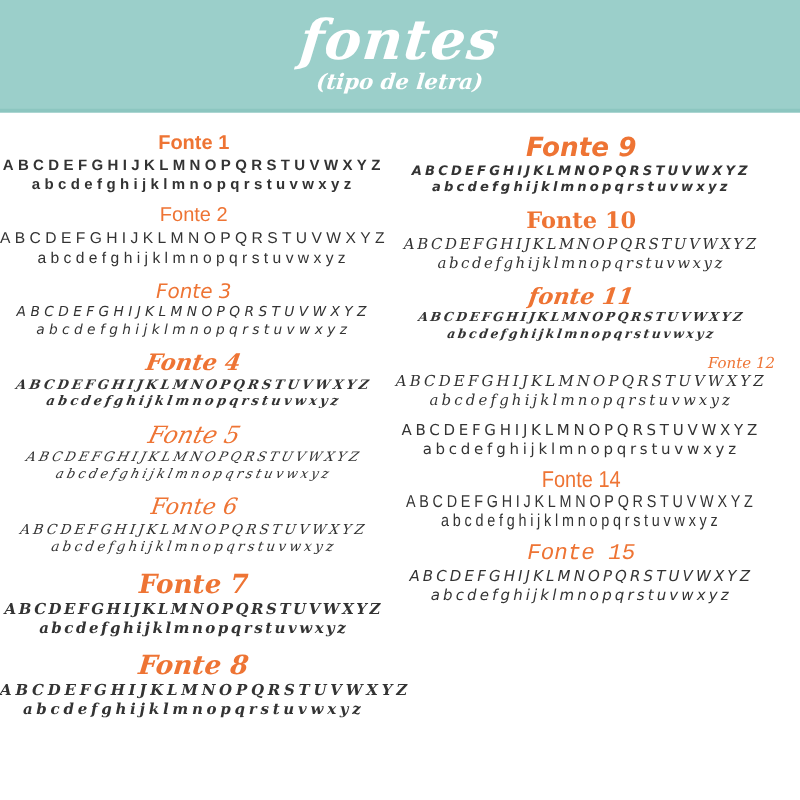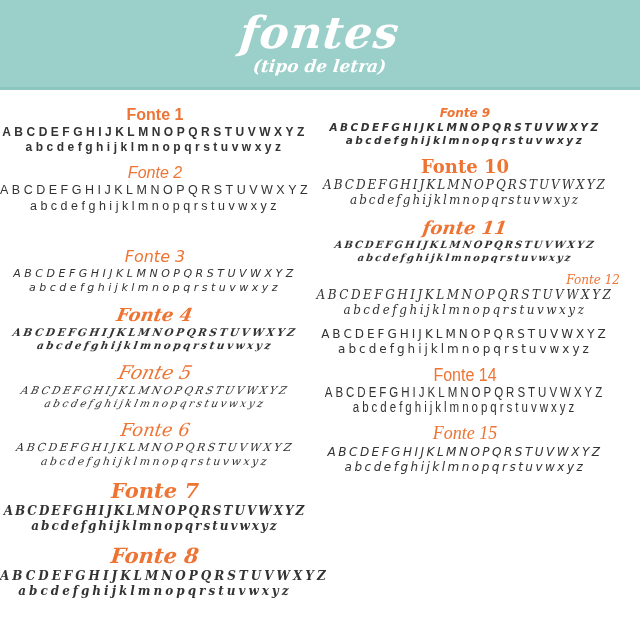--- a/index.html
+++ b/index.html
@@ -35,60 +35,60 @@
 
   .font-block { text-align: center; margin-bottom: 9px; width: 310px; }
   .font-label { color: #ee7434; margin-bottom: 1px; white-space: nowrap; }
   .alpha { color: #333333; white-space: nowrap; line-height: 1.25; }
 
   
   
   .f1 .font-label { font-family: "Liberation Sans", sans-serif; font-weight: 700; font-size: 16px; }
   .f1 .alpha { font-family: "Liberation Sans", sans-serif; font-weight: 700; font-size: 12px; letter-spacing: 3.5px; }
   
-  .f2 .font-label { font-family: "Liberation Sans", sans-serif; font-weight: 400; font-size: 16px; font-style: italic; }
+  .f2 .font-label { font-family: "Liberation Sans", sans-serif; font-weight: 400; font-size: 16px; }
   .f2 .alpha { font-family: "Liberation Sans", sans-serif; font-weight: 400; font-size: 12.5px; letter-spacing: 3.5px; }
   
-  .f3 .font-label { font-family: "DejaVu Sans", sans-serif; font-style: italic; font-size: 16px; margin-top: 24px; }
+  .f3 .font-label { font-family: "DejaVu Sans", sans-serif; font-style: italic; font-size: 16px; }
   .f3 .alpha { font-family: "DejaVu Sans", sans-serif; font-style: italic; font-size: 11px; letter-spacing: 3.5px; }
   
   .f4 .font-label { font-family: "DejaVu Serif", serif; font-style: italic; font-weight: 700; font-size: 18px; transform: skewX(-10deg); display: inline-block; }
   .f4 .alpha { font-family: "DejaVu Serif", serif; font-style: italic; font-weight: 700; font-size: 10.5px; letter-spacing: 2.5px; transform: skewX(-10deg); }
   
   .f5 .font-label { font-family: "DejaVu Serif", serif; font-style: italic; font-size: 19px; transform: skewX(-14deg); display: inline-block; }
   .f5 .alpha { font-family: "DejaVu Serif", serif; font-style: italic; font-size: 10.5px; letter-spacing: 2.5px; transform: skewX(-14deg); }
   
   .f6 .font-label { font-family: "DejaVu Serif", serif; font-style: italic; font-size: 18px; transform: skewX(-8deg); display: inline-block; }
   .f6 .alpha { font-family: "DejaVu Serif", serif; font-style: italic; font-size: 11px; letter-spacing: 2.5px; transform: skewX(-8deg); }
   
   .f7 .font-label { font-family: "DejaVu Serif", serif; font-style: italic; font-weight: 700; font-size: 21px; }
   .f7 .alpha { font-family: "DejaVu Serif", serif; font-style: italic; font-weight: 700; font-size: 12px; letter-spacing: 2px; }
   
   .f8 .font-label { font-family: "DejaVu Serif", serif; font-style: italic; font-weight: 700; font-size: 21px; transform: skewX(-6deg); display: inline-block; }
   .f8 .alpha { font-family: "DejaVu Serif", serif; font-style: italic; font-weight: 700; font-size: 12px; letter-spacing: 3px; }
   
-  .f9 .font-label { font-family: "DejaVu Sans", sans-serif; font-style: italic; font-weight: 700; font-size: 12px; }
+  .f9 .font-label { font-family: "DejaVu Sans", sans-serif; font-style: italic; font-weight: 700; font-size: 21px; }
   .f9 .alpha { font-family: "DejaVu Sans", sans-serif; font-style: italic; font-weight: 700; font-size: 10.5px; letter-spacing: 2.5px; }
   
   .f10 .font-label { font-family: "DejaVu Serif", serif; font-weight: 700; font-size: 18px; }
   .f10 .alpha { font-family: "DejaVu Serif", serif; font-style: italic; font-size: 12px; letter-spacing: 2px; }
   
   .f11 .font-label { font-family: "DejaVu Serif", serif; font-style: italic; font-weight: 700; font-size: 18px; transform: skewX(-8deg); display: inline-block; }
   .f11 .alpha { font-family: "DejaVu Serif", serif; font-style: italic; font-weight: 700; font-size: 10px; letter-spacing: 2px; transform: skewX(-8deg); }
   
   .f12 .font-label { font-family: "DejaVu Serif", serif; font-style: italic; font-size: 12px; text-align: right; }
   .f12 .alpha { font-family: "DejaVu Serif", serif; font-style: italic; font-size: 12px; letter-spacing: 2.5px; }
   
   .f13 .font-label { font-family: "DejaVu Sans", sans-serif; font-weight: 400; font-size: 17px; }
   .f13 .alpha { font-family: "DejaVu Sans", sans-serif; font-weight: 400; font-size: 12px; letter-spacing: 3px; }
   
   .f14 .font-label { font-family: "Liberation Sans", sans-serif; font-weight: 400; font-size: 16px; transform: scaleY(1.15); display: inline-block; }
   .f14 .alpha { font-family: "Liberation Sans", sans-serif; font-weight: 400; font-size: 11.5px; letter-spacing: 3px; transform: scaleY(1.2); }
   
-  .f15 .font-label { font-family: Liberation Serif, serif; font-style: italic; font-size: 18px; }
+  .f15 .font-label { font-family: Liberation Mono, monospace; font-style: italic; font-size: 18px; }
   .f15 .alpha { font-family: "DejaVu Sans", sans-serif; font-style: italic; font-size: 12px; letter-spacing: 2.5px; }
 </style>
 </head>
 <body>
 
 <div class="banner">
   <div class="banner-title">fontes</div>
   <div class="banner-subtitle">(tipo de letra)</div>
 </div>
 

